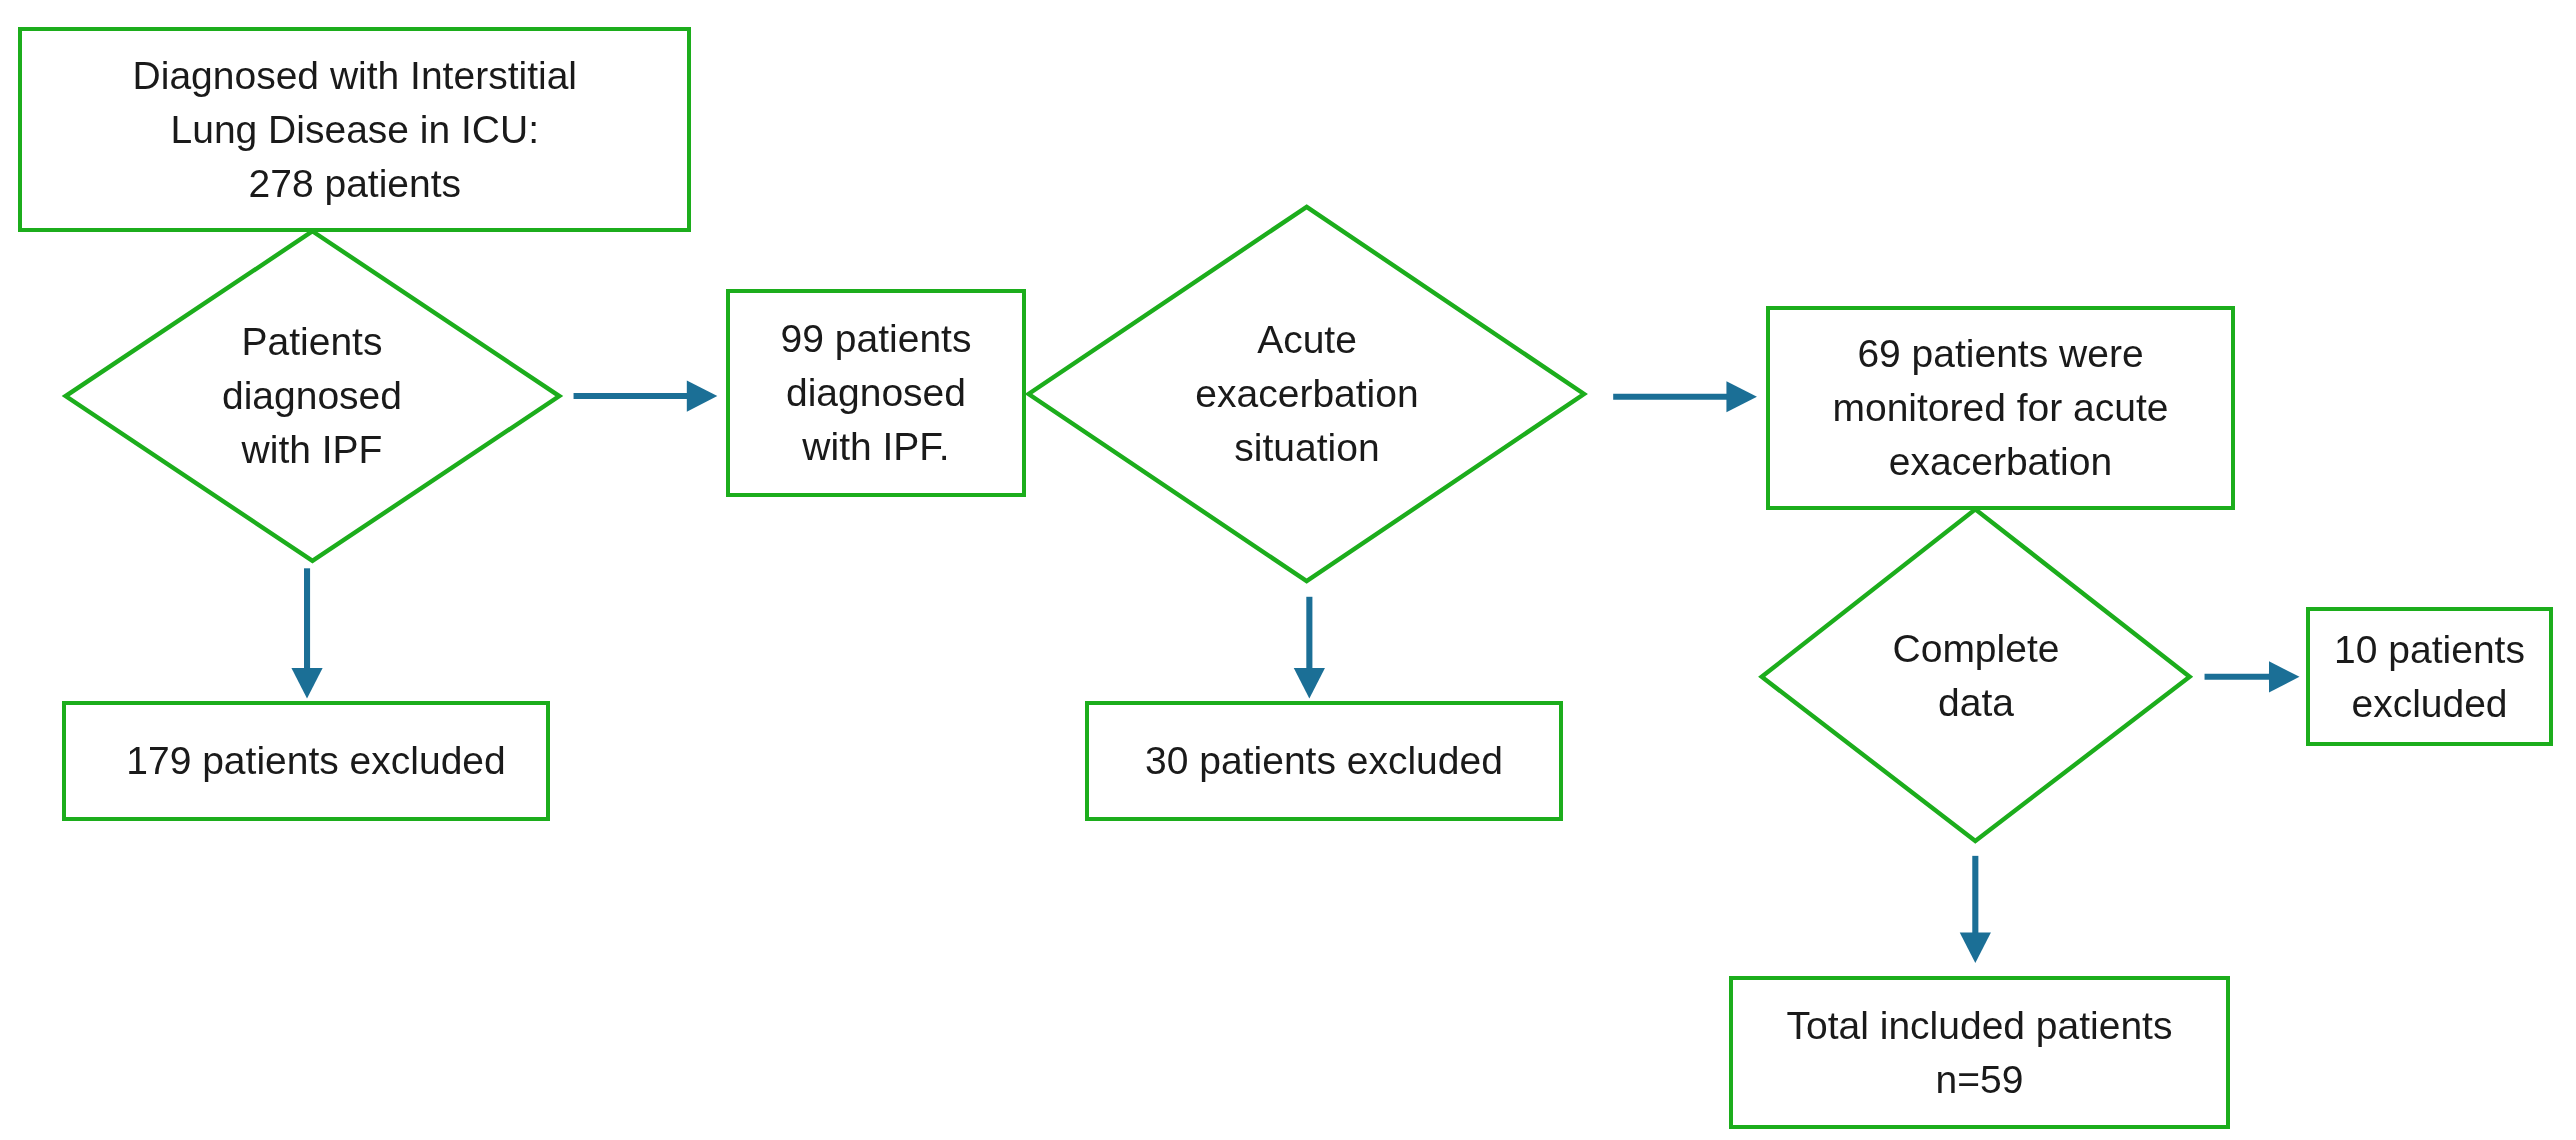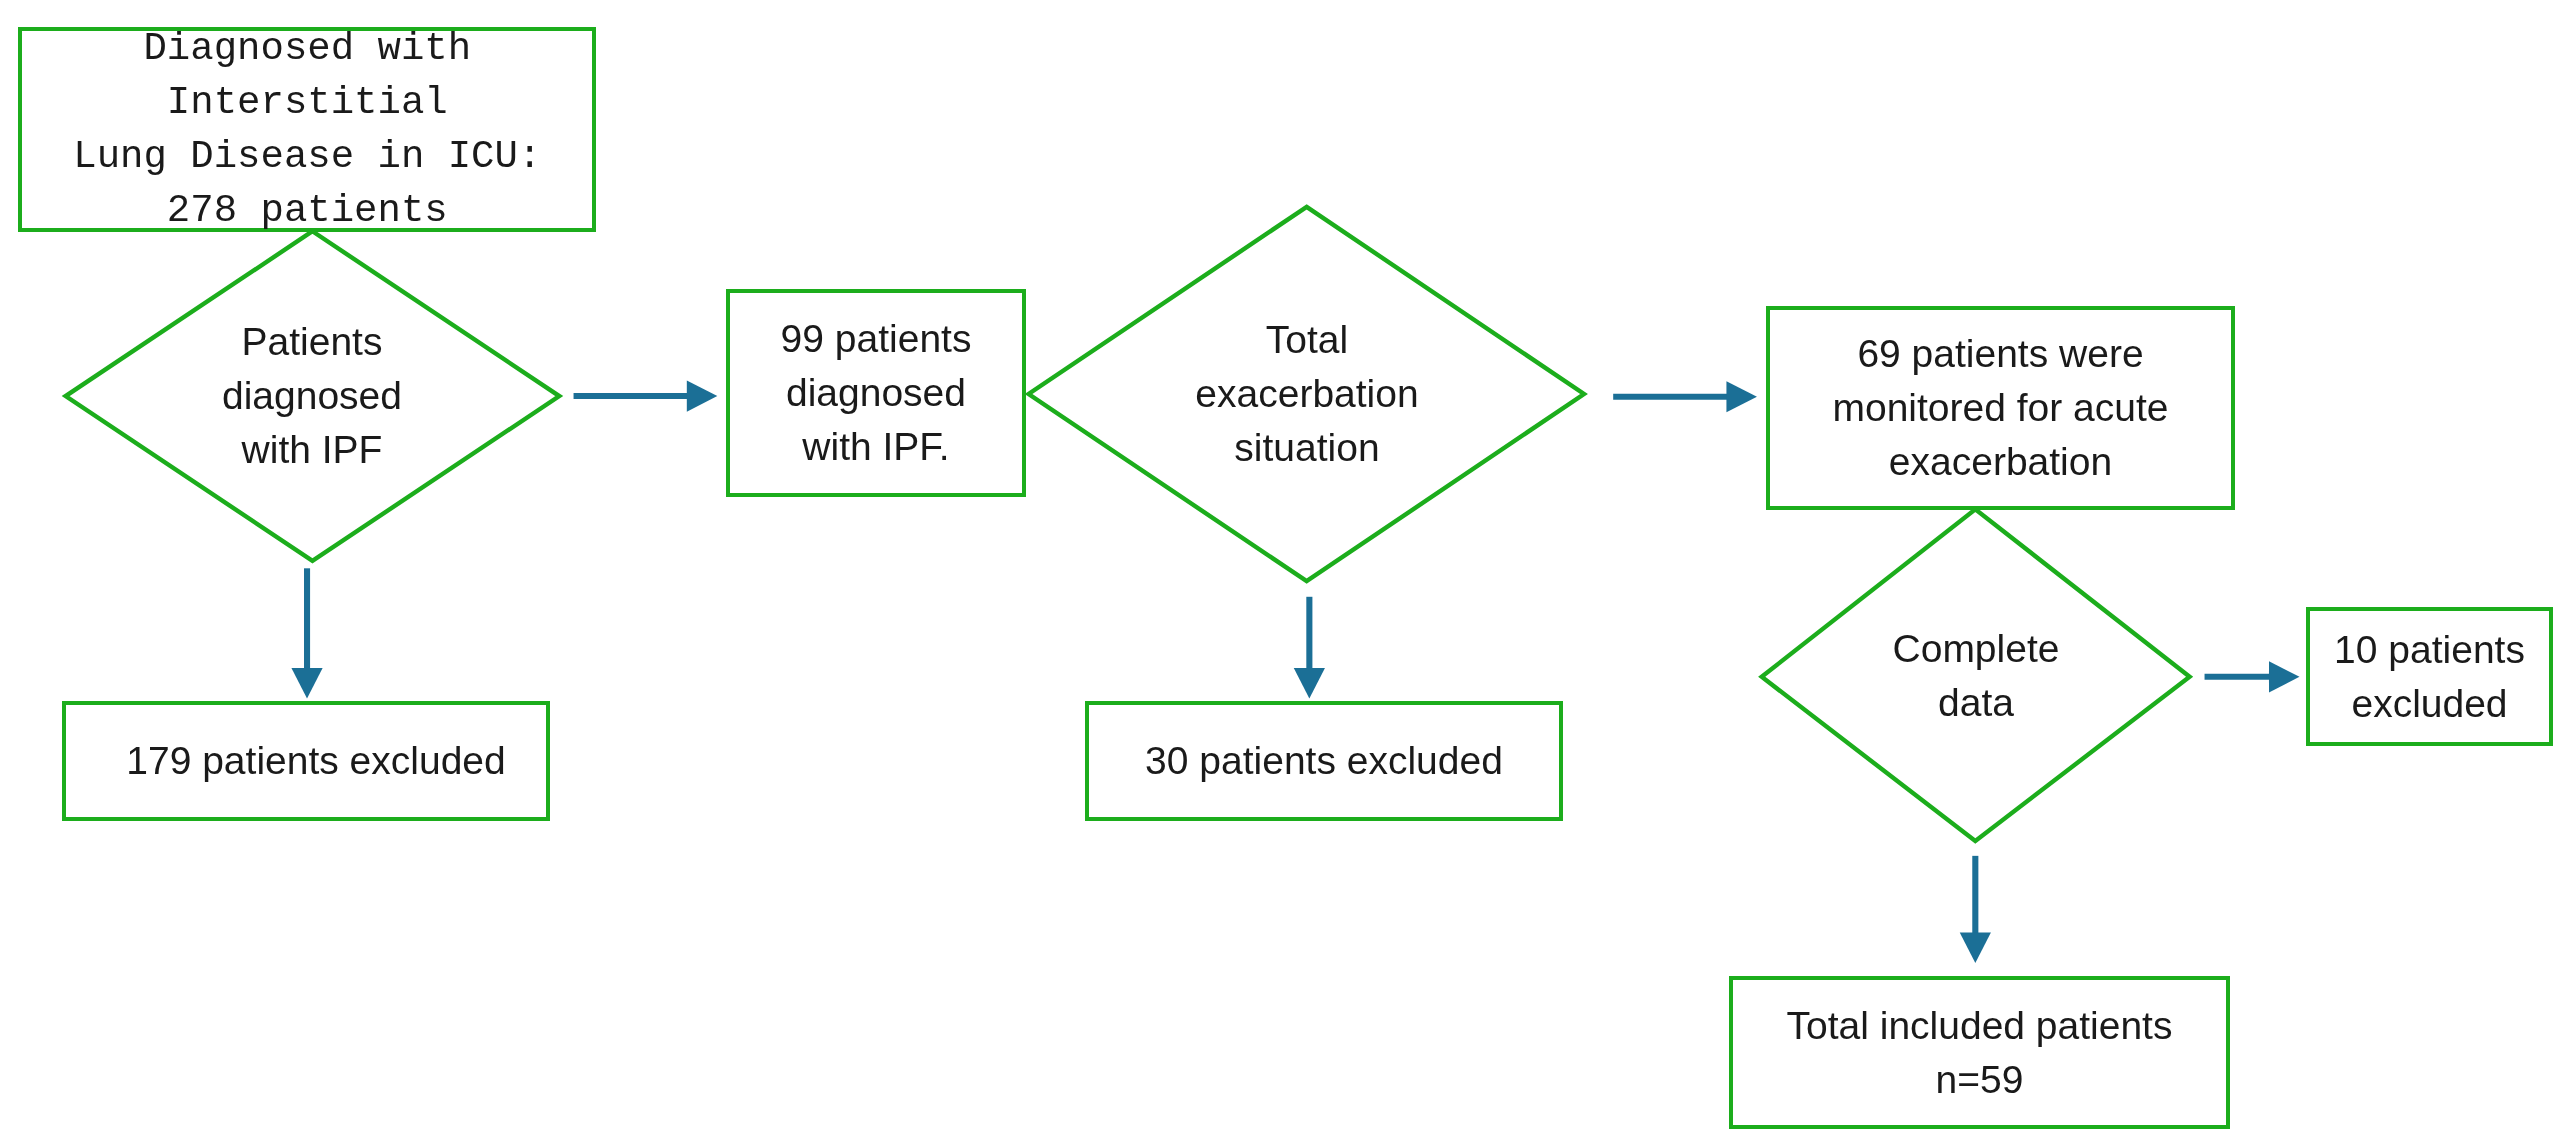--- a/index.html
+++ b/index.html
@@ -102,21 +102,21 @@
       <line class="arrow-shaft" x1="3250" y1="998" x2="3347" y2="998"></line>
       <polygon class="arrow-head" points="3345,975 3345,1021 3390,998"></polygon>
     </g>
 
     <g>
       <line class="arrow-shaft" x1="2912" y1="1262" x2="2912" y2="1377"></line>
       <polygon class="arrow-head" points="2889,1375 2935,1375 2912,1420"></polygon>
     </g>
   </svg>
 
-  <div class="node rect-node" style="left:18.3px;top:27px;width:578px;height:205px;font-family:Liberation Mono, monospace;">
+  <div class="node rect-node" style="left:18.3px;top:27px;width:673px;height:205px;">
     <span class="label">Diagnosed with Interstitial
 Lung Disease in ICU:
 278 patients</span>
   </div>
 
   <div class="node rect-node" style="left:726px;top:289px;width:300px;height:208px;">
     <span class="label">99 patients
 diagnosed
 with IPF.</span>
   </div>
@@ -145,21 +145,21 @@
 n=59</span>
   </div>
 
   <div class="node diamond-label" style="left:65px;top:231px;width:494px;height:330px;">
     <span class="label">Patients
 diagnosed
 with IPF</span>
   </div>
 
   <div class="node diamond-label" style="left:1029px;top:207px;width:556px;height:374px;">
-    <span class="label">Total
+    <span class="label">Acute
 exacerbation
 situation</span>
   </div>
 
   <div class="node diamond-label" style="left:1762px;top:510px;width:428px;height:332px;">
     <span class="label">Complete
 data</span>
   </div>
 
 </div>

